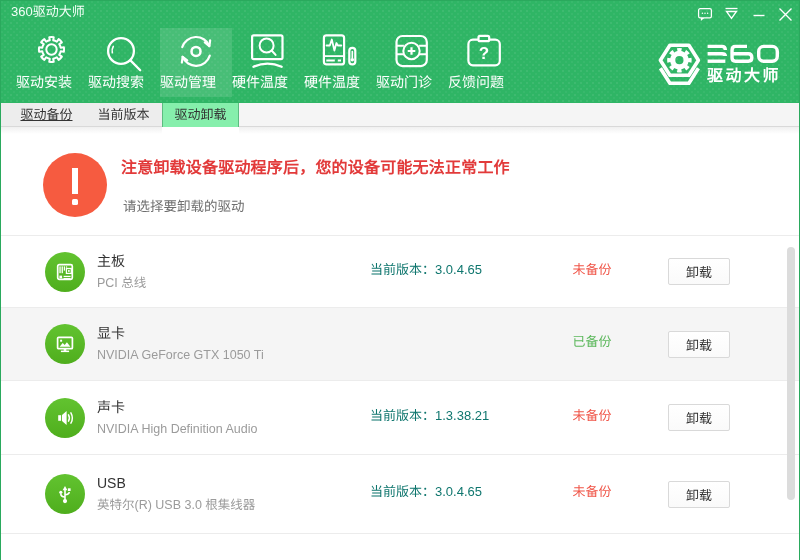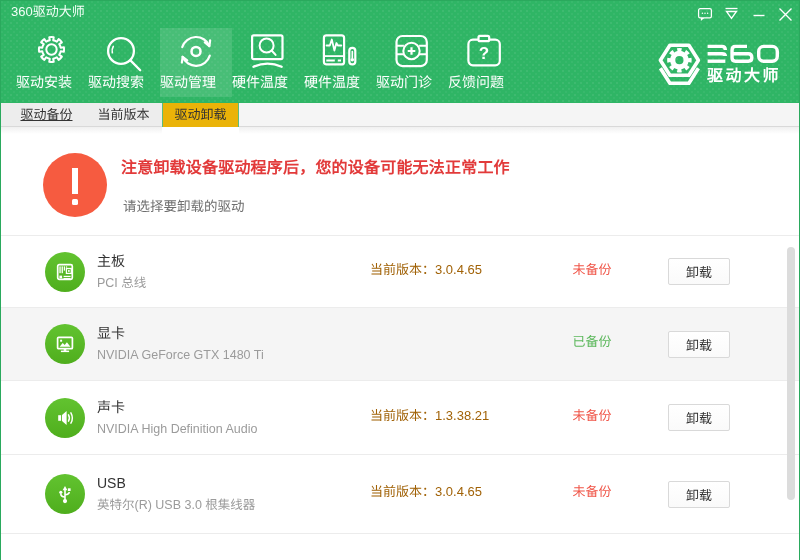--- a/index.html
+++ b/index.html
@@ -35,21 +35,21 @@
   .logo-360 { position:absolute; left:705px; top:42px; }
   .logo-sub { position:absolute; left:706px; top:61px; font-size:16px; font-weight:bold;
               color:#fff; letter-spacing:2.5px; white-space:nowrap; }
 
   
   .tabbar { position:relative; height:24px; background:#ededed; display:flex; }
   .tabbar::before { content:""; position:absolute; left:0; right:0; bottom:0; height:1px; background:#d9d9d9; }
   .tab { position:relative; width:77px; height:24px; line-height:24px; text-align:center;
          font-size:13px; color:#333; }
   .tab:first-child { margin-left:7px;text-decoration:underline; }
-  .tab.active { background:#eab308; z-index:2; border-left:1px solid #5cbc80; border-right:1px solid #5cbc80; }
+  .tab.active { background:#86efac; z-index:2; border-left:1px solid #5cbc80; border-right:1px solid #5cbc80; }
   .tab.active::after { content:""; position:absolute; top:24px; left:-1px; right:-1px; height:8px; background:#fff; }
   .tab-filler { flex:1; background:#f5f5f5; }
 
   
   .content { position:relative; height:439px; background:#fff; }
   .content::before { content:""; position:absolute; left:0; right:0; top:0; height:7px;
                      background:linear-gradient(#f0f0f0, rgba(255,255,255,0)); }
 
   .warning { position:relative; height:108px; }
   .warn-circle { position:absolute; left:42px; top:26px; width:64px; height:64px;
@@ -65,21 +65,21 @@
   .r1 { height:72px; } .r2 { height:73px; } .r3 { height:74px; } .r4 { height:79px; }
   .dev-icon { position:absolute; left:44px; width:40px; height:40px;
               border-radius:50%; background:linear-gradient(#62c330, #4fae1d); }
   .dev-icon svg { position:absolute; left:10px; top:10px; }
   .r1 .dev-icon { top:16px; } .r2 .dev-icon { top:16px; }
   .r3 .dev-icon { top:17px; } .r4 .dev-icon { top:19px; }
   .dev-names { position:absolute; left:96px; top:50%; transform:translateY(-50%); }
   .dev-title { font-size:14px; color:#333; line-height:19px; }
   .dev-sub { font-size:12.5px; color:#9b9b9b; line-height:19px; margin-top:3px; }
   .dev-version { position:absolute; left:369px; top:50%; transform:translateY(-50%);
-                 margin-top:-4px; font-size:13px; color:#a16207; }
+                 margin-top:-4px; font-size:13px; color:#0f766e; }
   .dev-status { position:absolute; left:555px; width:72px; text-align:center; top:50%;
                 transform:translateY(-50%); margin-top:-4px; font-size:13px; }
   .dev-status.red { color:#f0574a; }
   .dev-status.green { color:#5cb85c; }
   .uninstall-btn { position:absolute; left:667px; top:50%; margin-top:-13.5px; width:62px; height:27px;
                    background:linear-gradient(#ffffff,#fafafa); border:1px solid #d9d9d9; border-radius:2px;
                    font-size:13px; color:#333; font-family:inherit; }
 
   .scroll-thumb { position:absolute; right:4px; top:246px; width:8px; height:253px;
                   background:#dcdcdc; border-radius:4px; }
@@ -256,21 +256,21 @@
             <g fill="#fff" stroke="none">
               <rect x="5.1" y="5.7" width="2" height="2"></rect>
               <path d="M4.6 12.7 L7.7 8.9 L9.7 10.9 L11.9 8.3 L15.4 12.7 Z"></path>
               <rect x="8.7" y="14.7" width="2.6" height="2.2"></rect>
               <rect x="5.9" y="16.6" width="8.2" height="1.5"></rect>
             </g>
           </svg>
         </div>
         <div class="dev-names">
           <div class="dev-title">显卡</div>
-          <div class="dev-sub">NVIDIA GeForce GTX 1480 Ti</div>
+          <div class="dev-sub">NVIDIA GeForce GTX 1050 Ti</div>
         </div>
         <div class="dev-status green">已备份</div>
         <button class="uninstall-btn">卸载</button>
       </li>
 
       <li class="row r3">
         <div class="dev-icon">
           <svg width="20" height="20" viewBox="0 0 20 20" fill="none">
             <g fill="#fff" stroke="none">
               <rect x="3.2" y="7.2" width="2.9" height="5.6"></rect>

